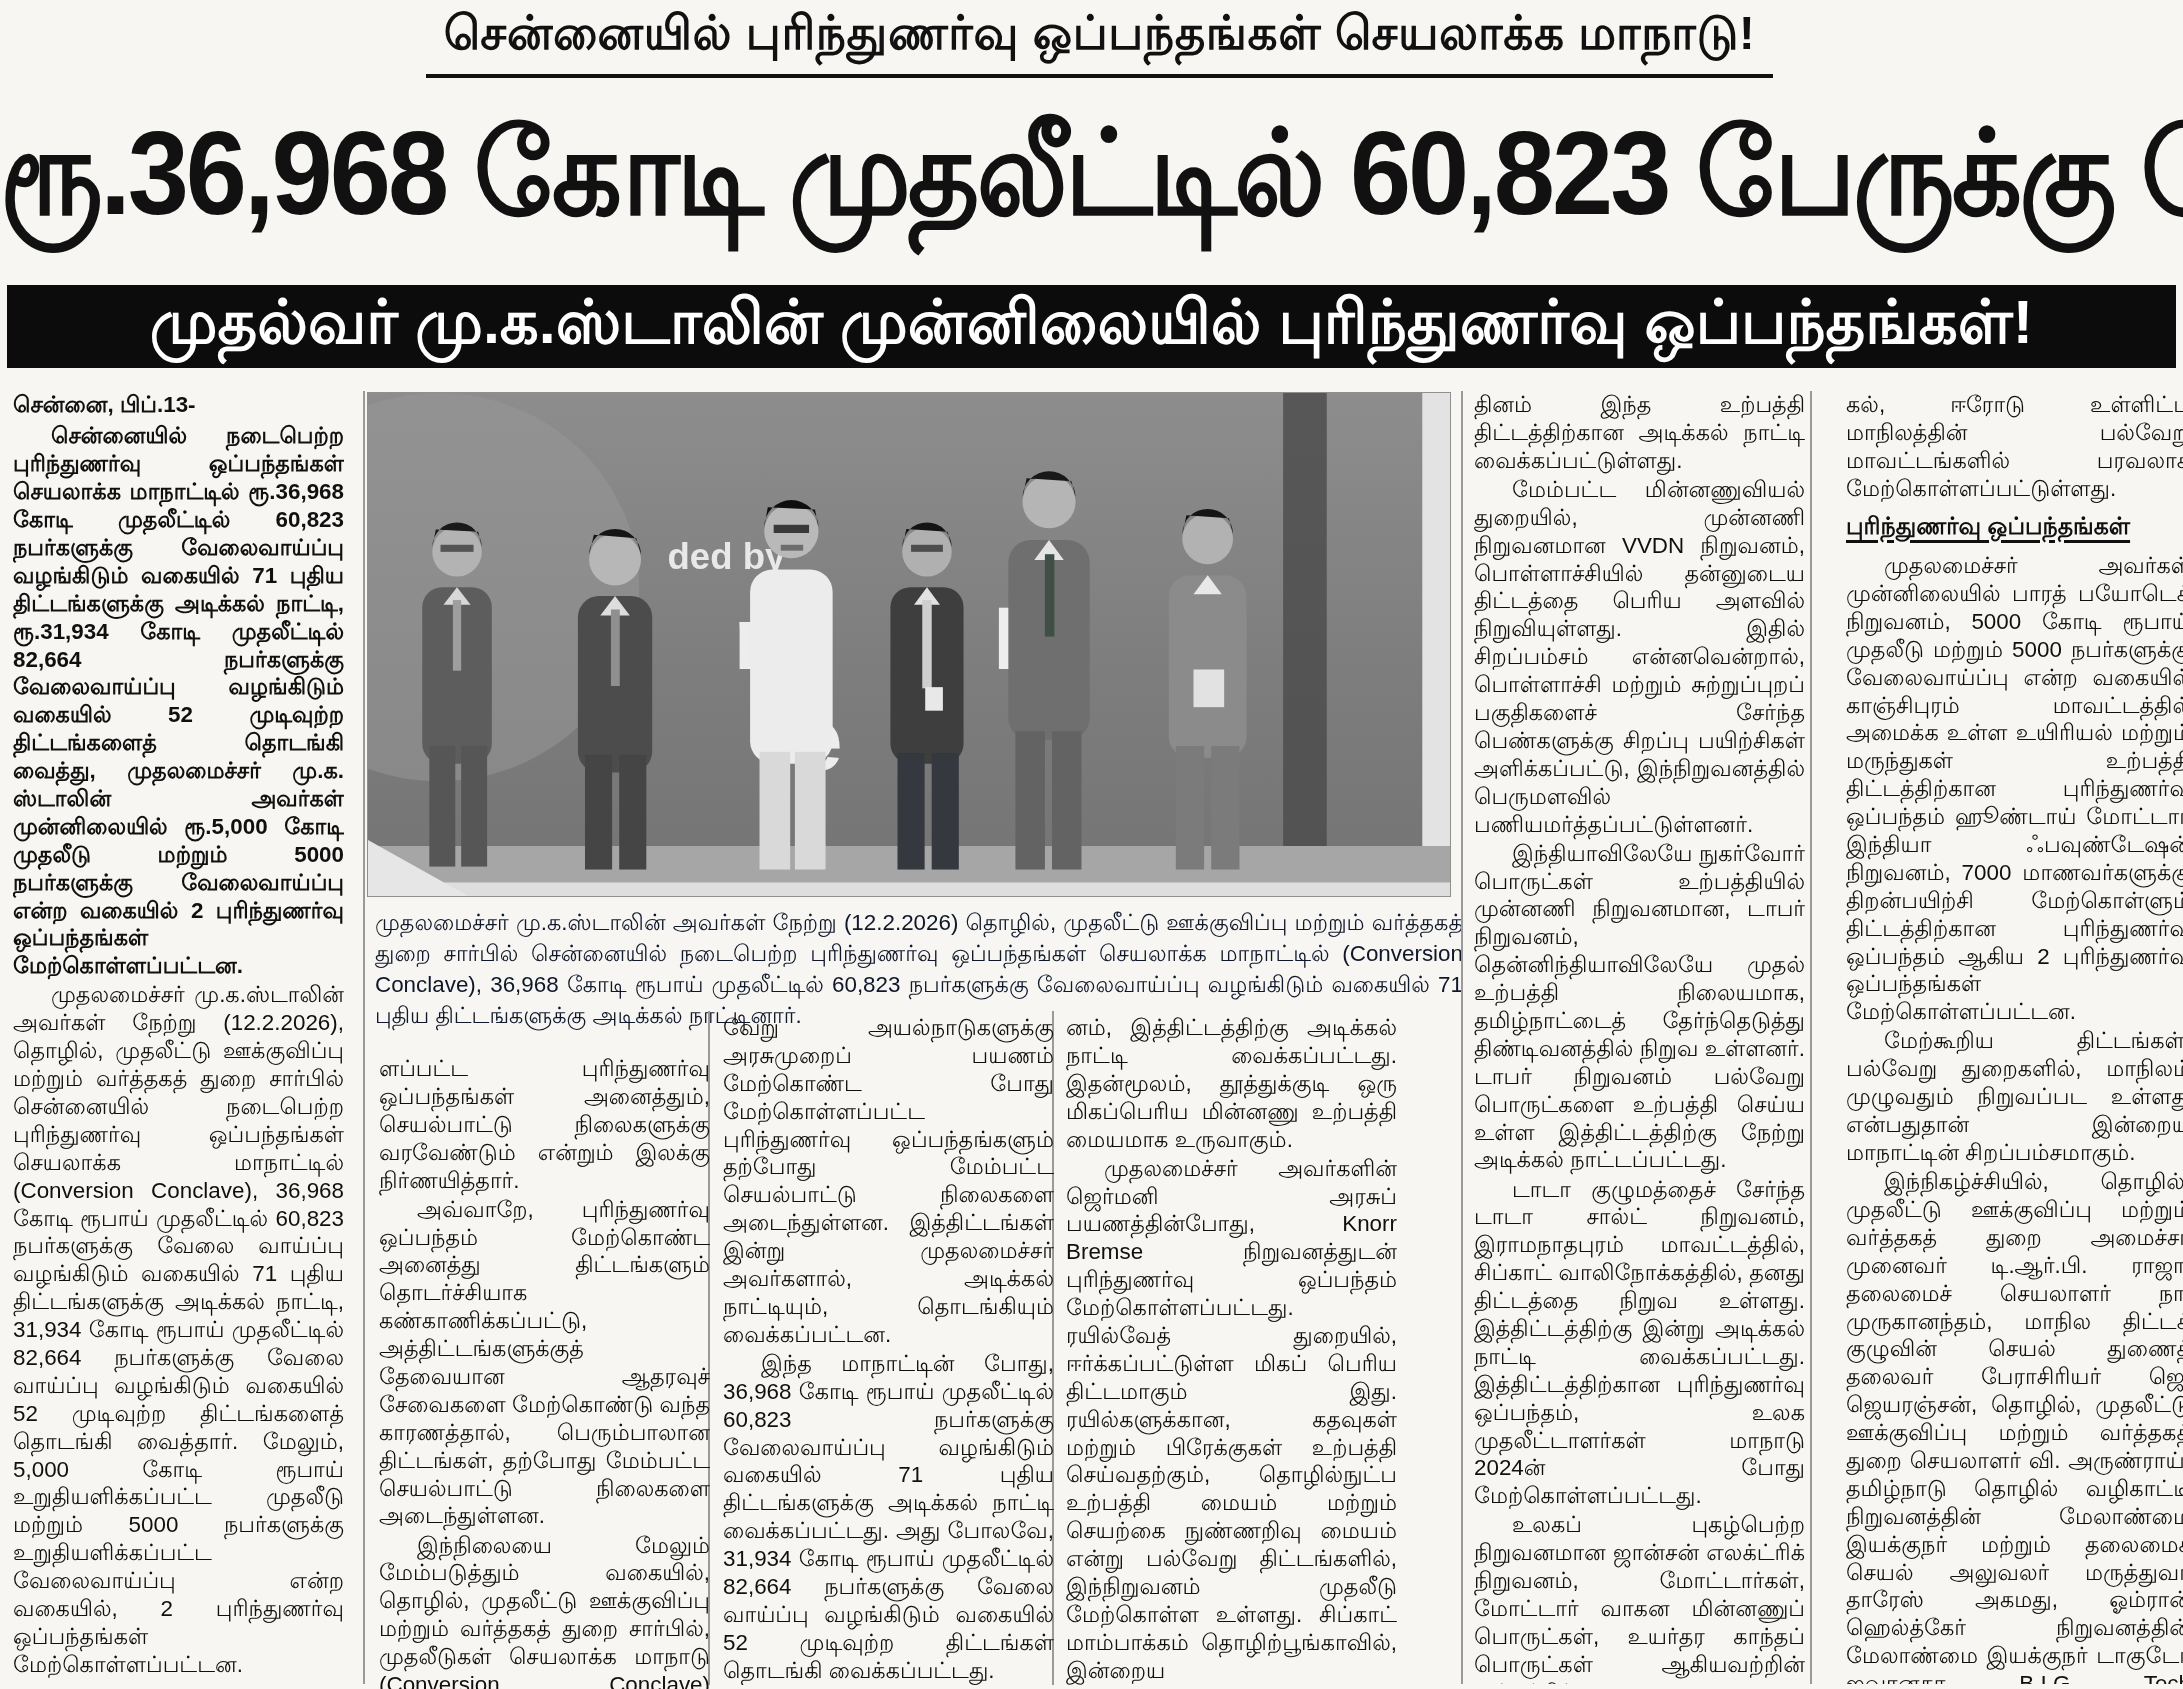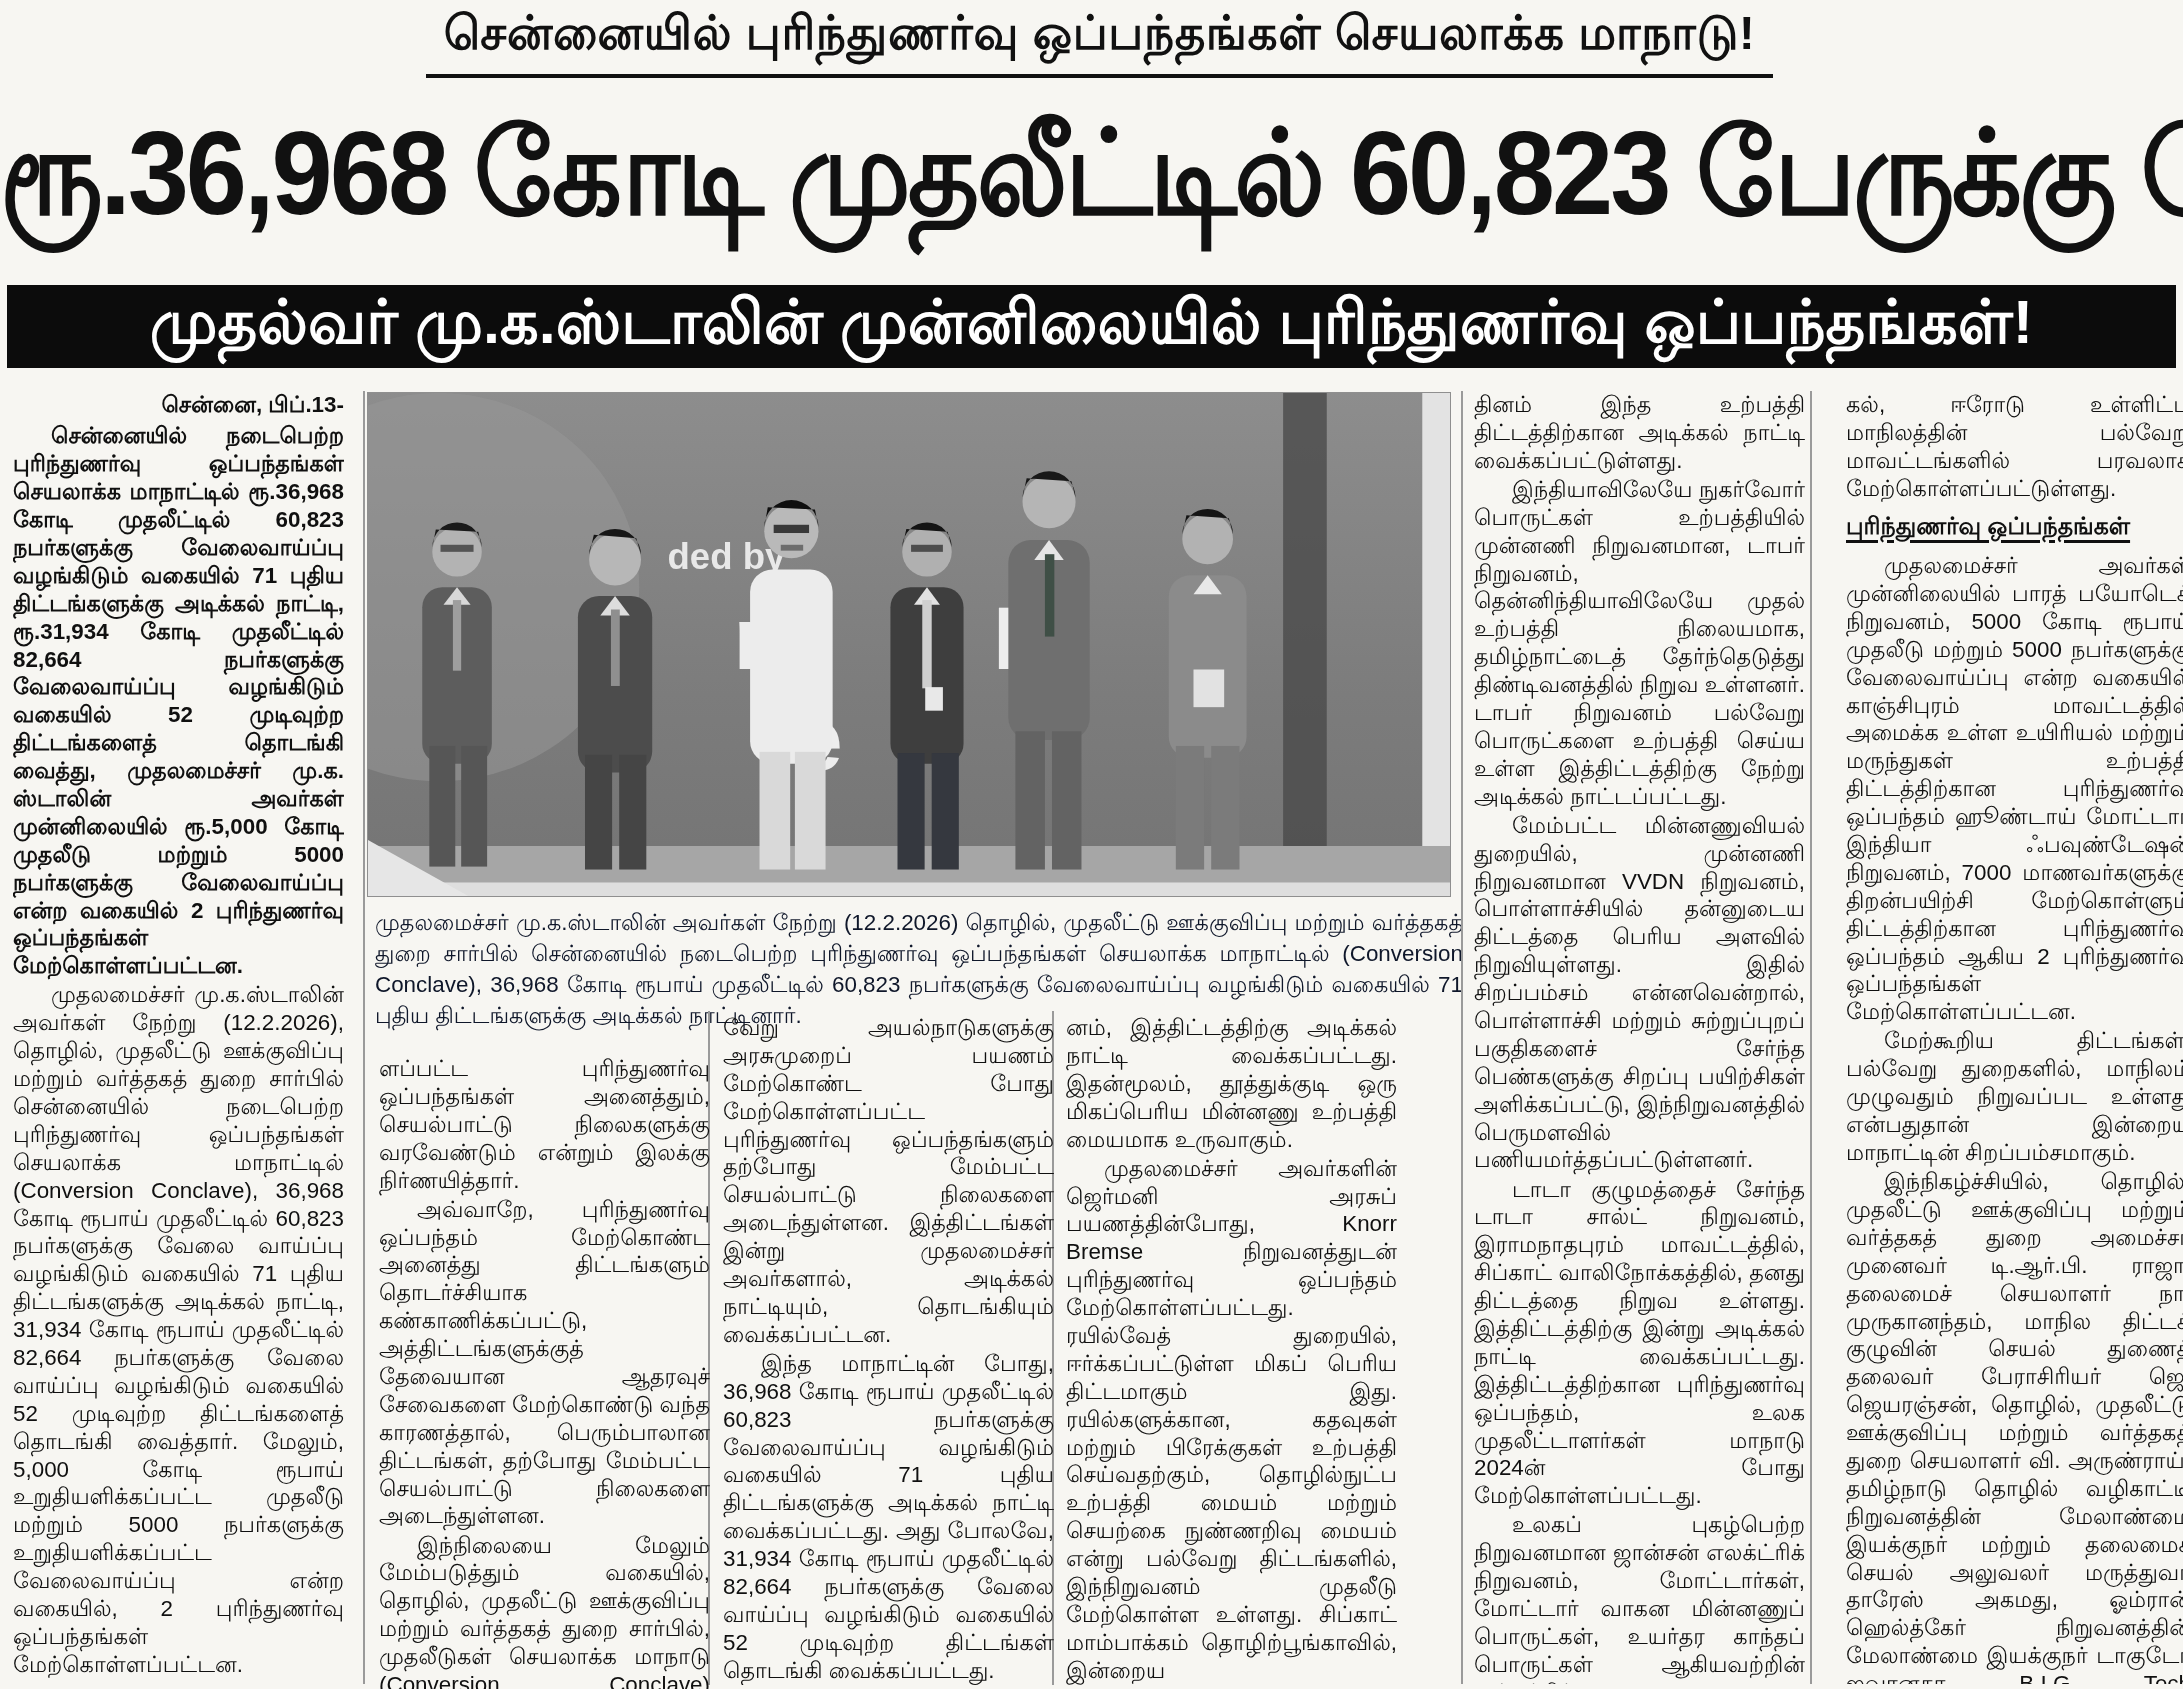--- a/index.html
+++ b/index.html
@@ -54,21 +54,21 @@
     font-size:22.4px;line-height:1.245;text-align:justify;
     color:#101010;
   }
   .c1{left:13px;  top:391px; height:1293px;}
   .c2{left:379px; top:1055px;height:671px;}
   .c3{left:723px;top:1014px;height:671px;}
   .c4{left:1066px;top:1014px;height:671px;}
   .c5{left:1474px;top:391px; height:1293px;}
   .c6{left:1824px;top:391px; height:1293px;width:345px;margin-left:22px;}
   .col p,.col h3{margin:0 0 1.2px 0;}
-  .dateline{text-align:right;font-weight:bold;margin-bottom:3.5px !important;}
+  .dateline{text-align:left;font-weight:bold;margin-bottom:3.5px !important;}
   .lead{font-weight:bold;text-indent:38px;}
   .para{text-indent:38px;}
   .cont{text-indent:0;}
   .subhead{
     font-size:23.6px;font-weight:bold;
     text-decoration:underline;text-decoration-thickness:3px;text-underline-offset:5.9px;
     margin:8.3px 0 9.4px 0 !important;
     text-align:left;line-height:1.35;
   }
   
@@ -205,22 +205,22 @@
       <div class="col c3">
         <p class="cont">வேறு அயல்நாடுகளுக்கு அரசுமுறைப் பயணம் மேற்கொண்ட போது மேற்கொள்ளப்பட்ட புரிந்துணர்வு ஒப்பந்தங்களும் தற்போது மேம்பட்ட செயல்பாட்டு நிலைகளை அடைந்துள்ளன. இத்திட்டங்கள் இன்று முதலமைச்சர் அவர்களால், அடிக்கல் நாட்டியும், தொடங்கியும் வைக்கப்பட்டன.</p>
         <p class="para">இந்த மாநாட்டின் போது, 36,968 கோடி ரூபாய் முதலீட்டில் 60,823 நபர்களுக்கு வேலைவாய்ப்பு வழங்கிடும் வகையில் 71 புதிய திட்டங்களுக்கு அடிக்கல் நாட்டி வைக்கப்பட்டது. அது போலவே, 31,934 கோடி ரூபாய் முதலீட்டில் 82,664 நபர்களுக்கு வேலை வாய்ப்பு வழங்கிடும் வகையில் 52 முடிவுற்ற திட்டங்கள் தொடங்கி வைக்கப்பட்டது.</p>
       </div>
       <div class="col c4">
         <p class="cont">னம், இத்திட்டத்திற்கு அடிக்கல் நாட்டி வைக்கப்பட்டது. இதன்மூலம், தூத்துக்குடி ஒரு மிகப்பெரிய மின்னணு உற்பத்தி மையமாக உருவாகும்.</p>
         <p class="para">முதலமைச்சர் அவர்களின் ஜெர்மனி அரசுப் பயணத்தின்போது, Knorr Bremse நிறுவனத்துடன் புரிந்துணர்வு ஒப்பந்தம் மேற்கொள்ளப்பட்டது. ரயில்வேத் துறையில், ஈர்க்கப்பட்டுள்ள மிகப் பெரிய திட்டமாகும் இது. ரயில்களுக்கான, கதவுகள் மற்றும் பிரேக்குகள் உற்பத்தி செய்வதற்கும், தொழில்நுட்ப உற்பத்தி மையம் மற்றும் செயற்கை நுண்ணறிவு மையம் என்று பல்வேறு திட்டங்களில், இந்நிறுவனம் முதலீடு மேற்கொள்ள உள்ளது. சிப்காட் மாம்பாக்கம் தொழிற்பூங்காவில், இன்றைய</p>
       </div>
       <div class="col c5">
         <p class="cont">தினம் இந்த உற்பத்தி திட்டத்திற்கான அடிக்கல் நாட்டி வைக்கப்பட்டுள்ளது.</p>
+        <p class="para">மேம்பட்ட மின்னணுவியல் துறையில், முன்னணி நிறுவனமான VVDN நிறுவனம், பொள்ளாச்சியில் தன்னுடைய திட்டத்தை பெரிய அளவில் நிறுவியுள்ளது. இதில் சிறப்பம்சம் என்னவென்றால், பொள்ளாச்சி மற்றும் சுற்றுப்புறப் பகுதிகளைச் சேர்ந்த பெண்களுக்கு சிறப்பு பயிற்சிகள் அளிக்கப்பட்டு, இந்நிறுவனத்தில் பெருமளவில் பணியமர்த்தப்பட்டுள்ளனர்.</p>
         <p class="para">இந்தியாவிலேயே நுகர்வோர் பொருட்கள் உற்பத்தியில் முன்னணி நிறுவனமான, டாபர் நிறுவனம், தென்னிந்தியாவிலேயே முதல் உற்பத்தி நிலையமாக, தமிழ்நாட்டைத் தேர்ந்தெடுத்து திண்டிவனத்தில் நிறுவ உள்ளனர். டாபர் நிறுவனம் பல்வேறு பொருட்களை உற்பத்தி செய்ய உள்ள இத்திட்டத்திற்கு நேற்று அடிக்கல் நாட்டப்பட்டது.</p>
-        <p class="para">மேம்பட்ட மின்னணுவியல் துறையில், முன்னணி நிறுவனமான VVDN நிறுவனம், பொள்ளாச்சியில் தன்னுடைய திட்டத்தை பெரிய அளவில் நிறுவியுள்ளது. இதில் சிறப்பம்சம் என்னவென்றால், பொள்ளாச்சி மற்றும் சுற்றுப்புறப் பகுதிகளைச் சேர்ந்த பெண்களுக்கு சிறப்பு பயிற்சிகள் அளிக்கப்பட்டு, இந்நிறுவனத்தில் பெருமளவில் பணியமர்த்தப்பட்டுள்ளனர்.</p>
         <p class="para">டாடா குழுமத்தைச் சேர்ந்த டாடா சால்ட் நிறுவனம், இராமநாதபுரம் மாவட்டத்தில், சிப்காட் வாலிநோக்கத்தில், தனது திட்டத்தை நிறுவ உள்ளது. இத்திட்டத்திற்கு இன்று அடிக்கல் நாட்டி வைக்கப்பட்டது. இத்திட்டத்திற்கான புரிந்துணர்வு ஒப்பந்தம், உலக முதலீட்டாளர்கள் மாநாடு 2024ன் போது மேற்கொள்ளப்பட்டது.</p>
         <p class="para">உலகப் புகழ்பெற்ற நிறுவனமான ஜான்சன் எலக்ட்ரிக் நிறுவனம், மோட்டார்கள், மோட்டார் வாகன மின்னணுப் பொருட்கள், உயர்தர காந்தப் பொருட்கள் ஆகியவற்றின் உற்பத்திக்காக, இராணிப்பேட்டை சிப்காட் பனப்பாக்கம் வளாகத்தில், தனது திட்டத்தினை நிறுவ திட்டமிட்டுள்ளது. இத்திட்டத்திற்கு நேற்று அடிக்கல் நாட்டி வைக்கப்பட்டது. இதற்கான புரிந்துணர்வு ஒப்பந்தம் கோயம்புத்தூரில் நடைபெற்ற முதலீட்டு மாநாட்டின் போது மேற்கொள்ளப்பட்டது.</p>
       </div>
       <div class="col c6">
         <p class="cont">கல், ஈரோடு உள்ளிட்ட மாநிலத்தின் பல்வேறு மாவட்டங்களில் பரவலாக மேற்கொள்ளப்பட்டுள்ளது.</p>
         <h3 class="subhead">புரிந்துணர்வு ஒப்பந்தங்கள்</h3>
         <p class="para">முதலமைச்சர் அவர்கள் முன்னிலையில் பாரத் பயோடெக் நிறுவனம், 5000 கோடி ரூபாய் முதலீடு மற்றும் 5000 நபர்களுக்கு வேலைவாய்ப்பு என்ற வகையில் காஞ்சிபுரம் மாவட்டத்தில் அமைக்க உள்ள உயிரியல் மற்றும் மருந்துகள் உற்பத்தி திட்டத்திற்கான புரிந்துணர்வு ஒப்பந்தம் ஹூண்டாய் மோட்டார் இந்தியா ஃபவுண்டேஷன் நிறுவனம், 7000 மாணவர்களுக்கு திறன்பயிற்சி மேற்கொள்ளும் திட்டத்திற்கான புரிந்துணர்வு ஒப்பந்தம் ஆகிய 2 புரிந்துணர்வு ஒப்பந்தங்கள் மேற்கொள்ளப்பட்டன.</p>
         <p class="para">மேற்கூறிய திட்டங்கள், பல்வேறு துறைகளில், மாநிலம் முழுவதும் நிறுவப்பட உள்ளது என்பதுதான் இன்றைய மாநாட்டின் சிறப்பம்சமாகும்.</p>
         <p class="para">இந்நிகழ்ச்சியில், தொழில், முதலீட்டு ஊக்குவிப்பு மற்றும் வர்த்தகத் துறை அமைச்சர் முனைவர் டி.ஆர்.பி. ராஜா, தலைமைச் செயலாளர் நா. முருகானந்தம், மாநில திட்டக் குழுவின் செயல் துணைத் தலைவர் பேராசிரியர் ஜெ. ஜெயரஞ்சன், தொழில், முதலீட்டு ஊக்குவிப்பு மற்றும் வர்த்தகத் துறை செயலாளர் வி. அருண்ராய், தமிழ்நாடு தொழில் வழிகாட்டி நிறுவனத்தின் மேலாண்மை இயக்குநர் மற்றும் தலைமைச் செயல் அலுவலர் மருத்துவர் தாரேஸ் அகமது, ஓம்ரான் ஹெல்த்கேர் நிறுவனத்தின் மேலாண்மை இயக்குநர் டாகுடோ ஜவானகா, B.I.G. Tech நிறுவனத்தின் முதன்மை செயல் அலுவலர் ராஜு பாண்டியன், நார் பிரெம்ஸ் நிறுவனத்தின் மேலாண்மை இயக்குநர் மார்கஸ் பெர், பாரத் பயோடெக் நிறுவனத்தின் செயல் தலைவர் கிருஷ்ணா எல்லா, டாபர் நிறுவனத்தின் முதன்மை செயல் அலுவலர் மோகித் மல்கோத்ரா உள்ளிட்ட தொழில் நிறுவனங்களின் பிரதிநிதிகள் மற்றும் அரசு உயர் அலுவலர்கள் கலந்துகொண்டனர்.</p>
       </div>

